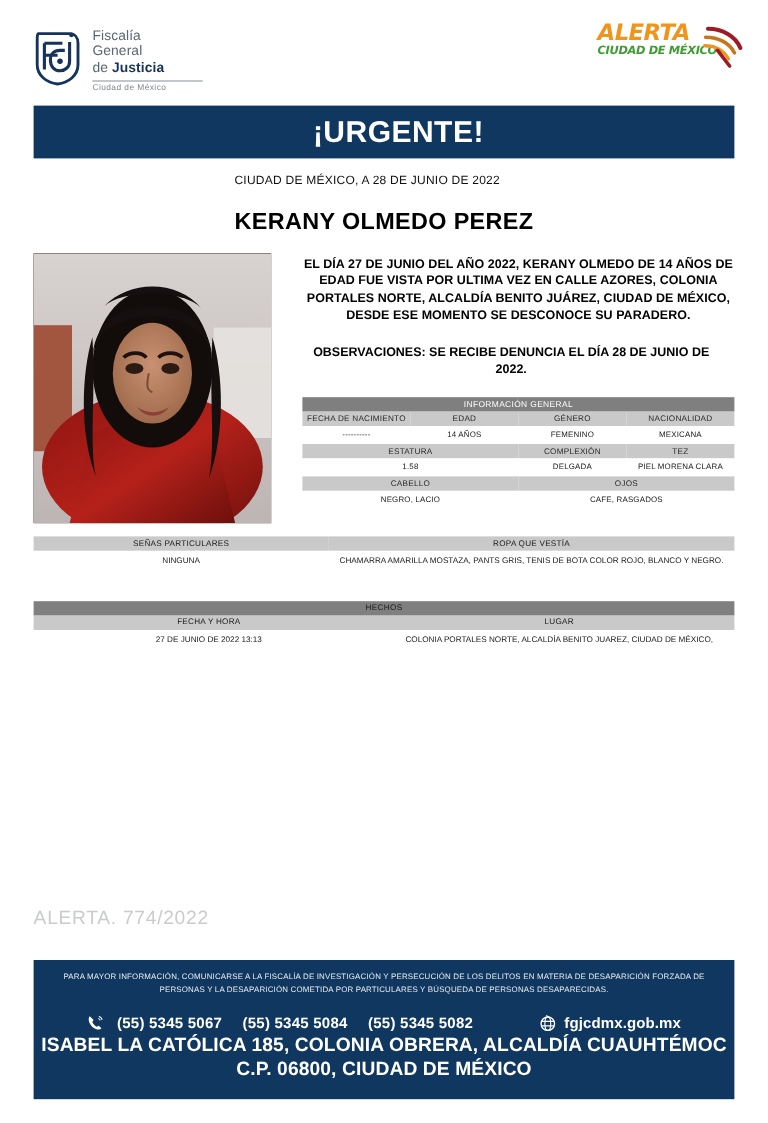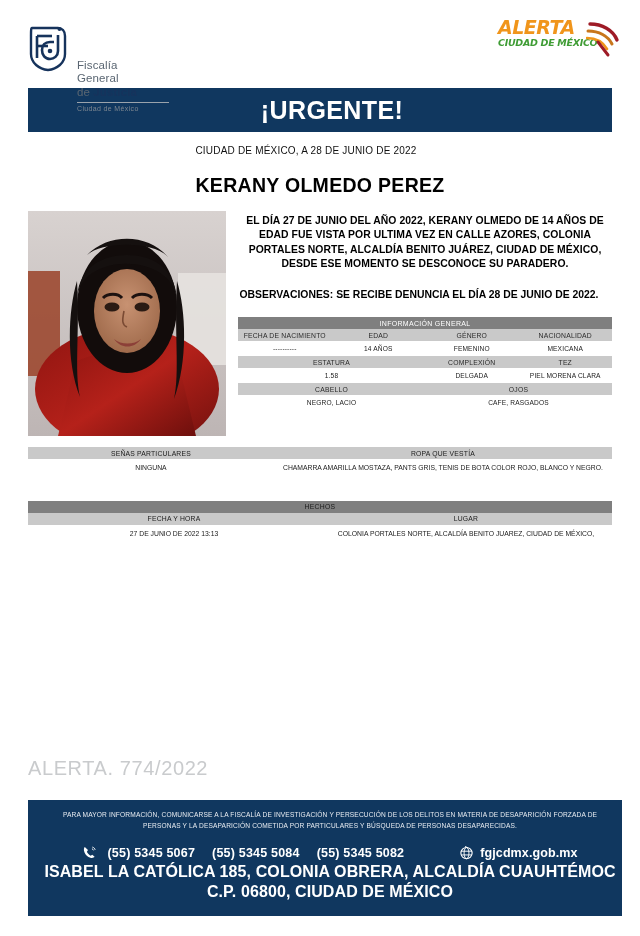--- a/index.html
+++ b/index.html
@@ -30,21 +30,20 @@
   }
   .fgj-mark {
     width: 40px;
     height: 48px;
     position: relative;
     flex: none;
   }
   .fgj-words {
     margin-left: 9px;
     line-height: 1.16;
-    margin-top: 35px;
   }
   .fgj-words .l1,
   .fgj-words .l2,
   .fgj-words .l3 {
     font-size: 11.5px;
     color: #5a6672;
     letter-spacing: .1px;
   }
   .fgj-words .l3 b { color: #16335c; font-weight: bold; }
   .fgj-rule {
@@ -151,21 +150,21 @@
     width: 198px;
     height: 225px;
     overflow: hidden;
     position: relative;
     background: #2b1414;
   }
   .photo-svg { display: block; width: 198px; height: 225px; }
 
   .desc-col {
     flex: 1;
-    padding-left: 12px;
+    padding-left: 26px;
     padding-top: 3px;
   }
   .desc-p {
     text-align: center;
     font-size: 10.4px;
     font-weight: bold;
     line-height: 14.4px;
     letter-spacing: .05px;
     margin: 0;
   }
@@ -217,35 +216,35 @@
     line-height: 9.5px;
   }
 
   .hechos-section { padding: 0 28px; margin-top: 26px; }
 
   
   .alert-number {
     position: absolute;
     left: 28px;
     top: 757px;
-    font-size: 20px;
+    font-size: 16px;
     color: #c9cbcd;
     letter-spacing: .6px;
     text-align: right;
   }
 
   
   .footer {
     position: absolute;
     left: 28px;
     top: 800px;
     width: 584px;
     background: #10375f;
     color: #ffffff;
-    padding: 10px 0 16px 10px;
+    padding: 10px 0 16px 0;
     text-align: center;
   }
   .footer-note {
     font-size: 6.6px;
     line-height: 10.5px;
     letter-spacing: .15px;
     padding: 0 22px;
     color: #e8ecf1;
   }
   .footer-contacts {

